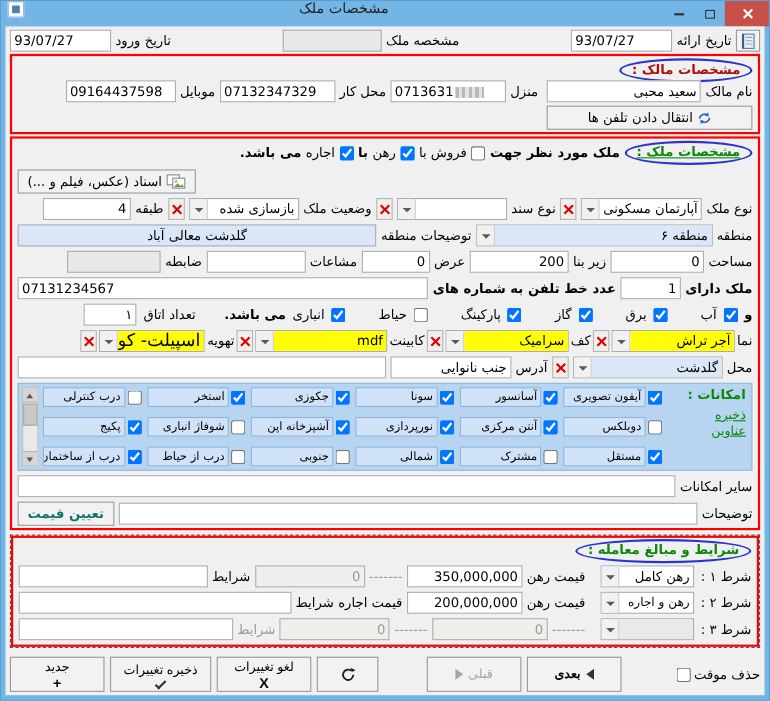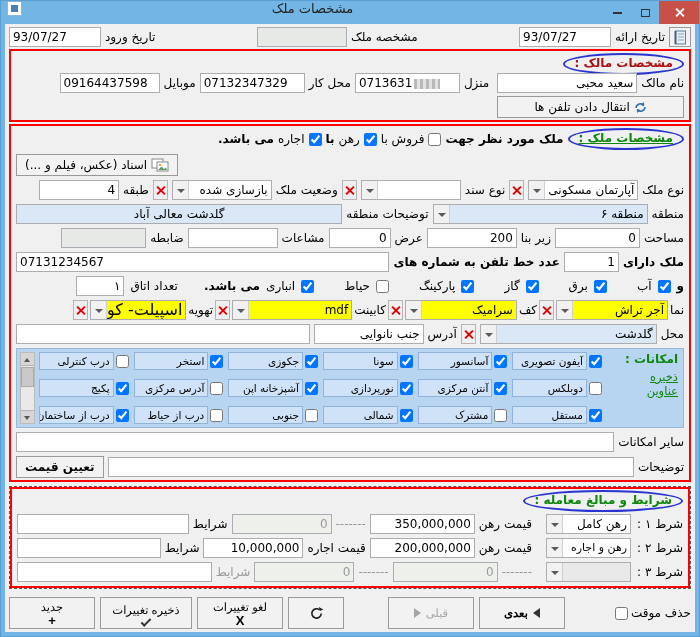--- a/index.html
+++ b/index.html
@@ -22,39 +22,39 @@
   .content { position:absolute; top:23px; left:4px; right:4px; bottom:4px; background:#f0f0f0; direction:rtl; font-size:12px; color:#000; padding:3px 4px; display:flex; flex-direction:column; overflow:hidden; }
   .frow { display:flex; align-items:center; gap:4px; }
   .flex1 { flex:1; }
   .lb { white-space:nowrap; }
   .b { font-weight:bold; }
   .tb { background:#fff; border:1px solid #abadb3; height:20px; line-height:18px; padding:0 3px; overflow:hidden; white-space:nowrap; }
   .tb.gray { background:#e6e9e5; }
   .tb.dis { background:#eef0ec; color:#9a9a9a; }
   .ltr { direction:ltr; text-align:left; }
   .num { direction:ltr; text-align:right; }
-  .w48{width:48px}.w55{width:55px}.w62{width:62px}.w68{width:92px}.w80{width:80px}.w85{width:85px}.w90{width:90px}.w100{width:100px}.w105{width:105px}.w110{width:110px}.w140{width:140px}.w150{width:177px}.w215{width:215px}
+  .w48{width:48px}.w55{width:55px}.w62{width:62px}.w68{width:92px}.w80{width:80px}.w85{width:85px}.w90{width:90px}.w100{width:100px}.w105{width:105px}.w110{width:110px}.w140{width:140px}.w150{width:136px}.w215{width:215px}
   .combo { display:flex; height:20px; border:1px solid #abadb3; background:#fff; flex:none; }
   .combo .val { flex:1; line-height:18px; padding:0 3px; overflow:hidden; white-space:nowrap; }
   .combo .dd { width:16px; background:#f1f1f1; border-right:1px solid #cfcfcf; position:relative; }
   .dd::after { content:""; position:absolute; top:8px; left:4px; border-left:4px solid transparent; border-right:4px solid transparent; border-top:4px solid #5a5a5a; }
   .combo.yellow .val { background:#ffff00; }
   .combo.blue .val { background:#d9e7f7; }
   .combo.dis .val { background:#e9e9e9; }
   .xb { width:15px; height:20px; border:1px solid #b5b5b5; background:#efefef; position:relative; flex:none; }
   .xb::before,.xb::after { content:""; position:absolute; left:6px; top:4px; width:2px; height:11px; background:#e00000; }
   .xb::before { transform:rotate(45deg); } .xb::after { transform:rotate(-45deg); }
   input[type=checkbox] { width:13px; height:13px; margin:0; flex:none; }
   .sec { border:2px solid #ff0000; background:#f0f0f0; margin-top:2px; padding:2px 5px; }
   .ellipse { display:inline-block; border:2px solid #2a35d0; border-radius:50%; padding:1px 9px 3px; }
   .hdr-red { color:#aa1111; font-weight:bold; }
   .hdr-green { color:#0d870d; font-weight:bold; }
   .u { text-decoration:underline; }
   .btn { background:#f2f2f2; border:1px solid #9a9a9a; display:inline-flex; align-items:center; justify-content:center; gap:4px; font-size:12px; height:22px; padding:0 8px; white-space:nowrap; font-family:"DejaVu Sans",sans-serif; }
-  .blueb { color:#000000; font-weight:bold; }
+  .blueb { color:#0f766e; font-weight:bold; }
   
   .hdr-line { height:20px;text-decoration:underline; }
   .owner-body { align-items:flex-start; gap:8px; }
   .ocol { display:flex; flex-direction:column; gap:3px; }
   .pcol { flex:1; }
   .phones-title { text-align:left; padding-left:160px; height:16px; }
   .blur { display:inline-block; width:26px; height:10px; margin-left:2px; background:repeating-linear-gradient(90deg,#b9b9b9 0 3px,#e2e2e2 3px 6px); vertical-align:middle; }
   
   .prow { margin-top:4px; }
   
@@ -353,21 +353,21 @@
             <span class="cell">
                 <input type="checkbox" checked="" style="">
                 <span class="cb-box">نورپردازی</span>
               </span>
             <span class="cell">
                 <input type="checkbox" checked="" style="">
                 <span class="cb-box">آشپزخانه اپن</span>
               </span>
             <span class="cell">
                 <input type="checkbox" style="">
-                <span class="cb-box">آدرس مرکزی</span>
+                <span class="cb-box">شوفاژ انباری</span>
               </span>
             <span class="cell">
                 <input type="checkbox" checked="" style="">
                 <span class="cb-box">پکیج</span>
               </span>
           </div>
           <div class="amen-row">
             <span class="cell">
                 <input type="checkbox" checked="" style="">
                 <span class="cb-box">مستقل</span>
@@ -437,21 +437,20 @@
         <div class="frow prow">
           <span class="lb w48">شرط ۲ :</span>
           <span class="combo w85">
               <span class="val" style="font-size:11px">رهن و اجاره</span>
               <span class="dd"></span>
             </span>
           <span style="width:6px"></span>
           <span class="lb">قیمت رهن</span>
           <div class="tb w105 num">200,000,000</div>
           <span class="lb">قیمت اجاره</span>
-          <div class="tb w100 num">10,000,000</div>
           <span class="lb">شرایط</span>
           <div class="tb flex1"></div>
         </div>
 
         <div class="frow prow">
           <span class="lb w48">شرط ۳ :</span>
           <span class="combo dis w85">
               <span class="val"></span>
               <span class="dd"></span>
             </span>

